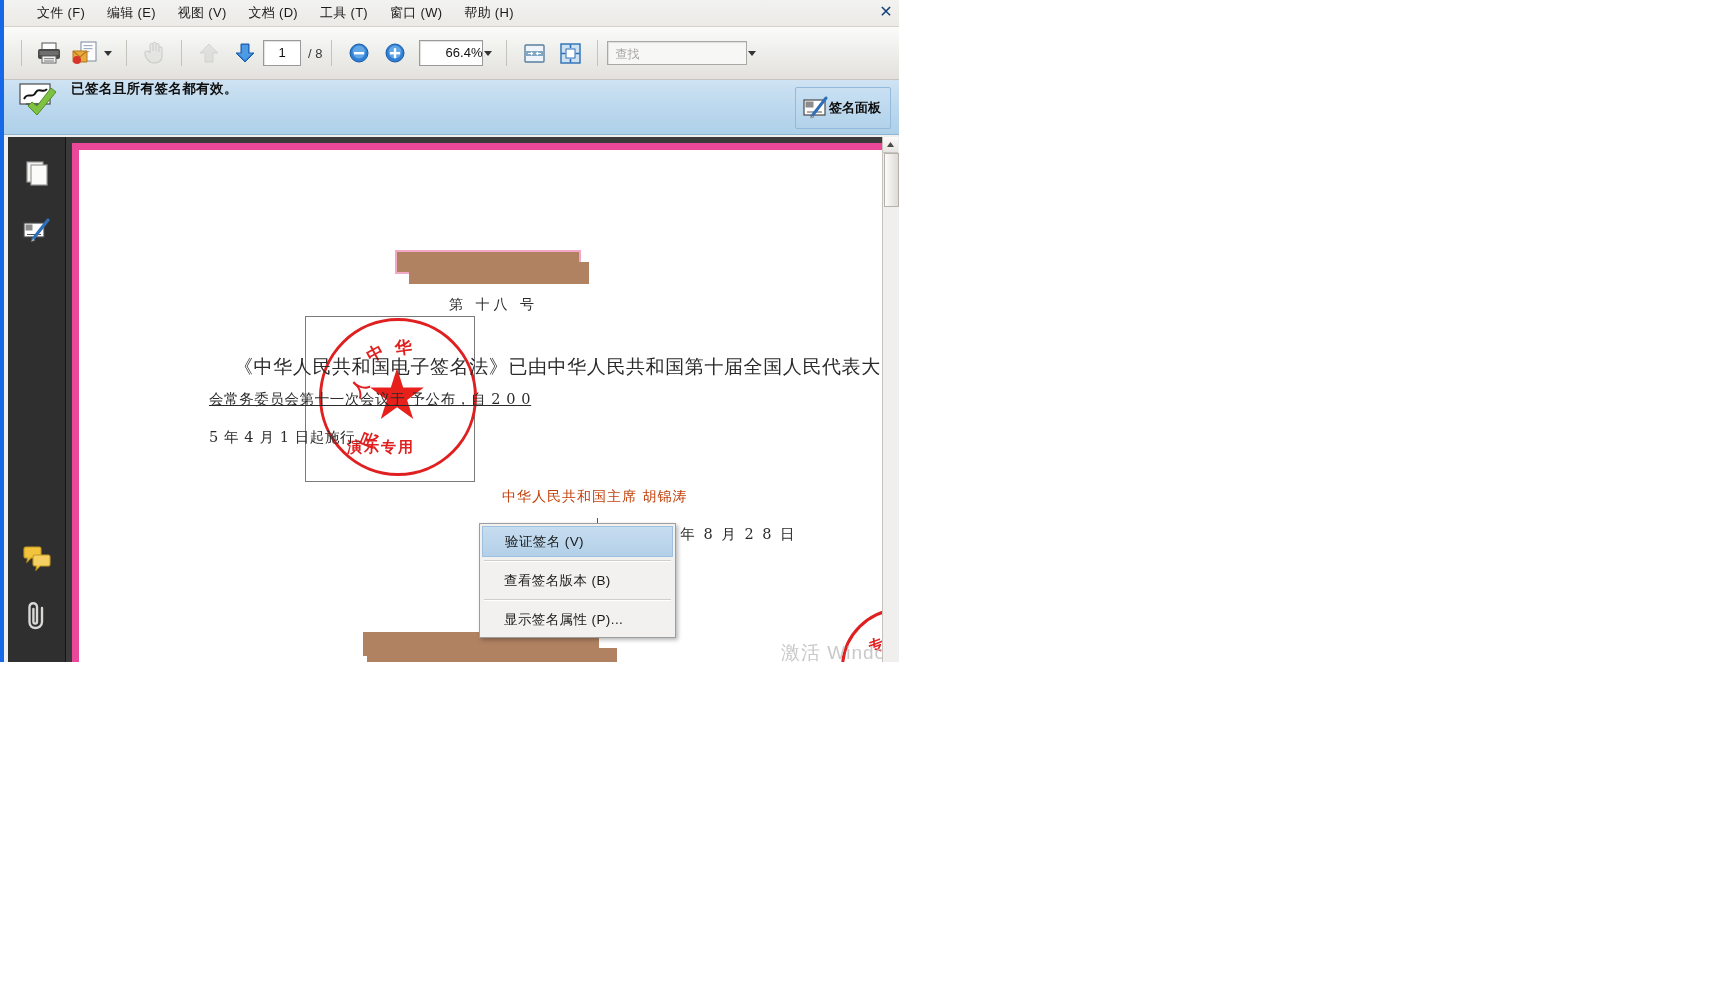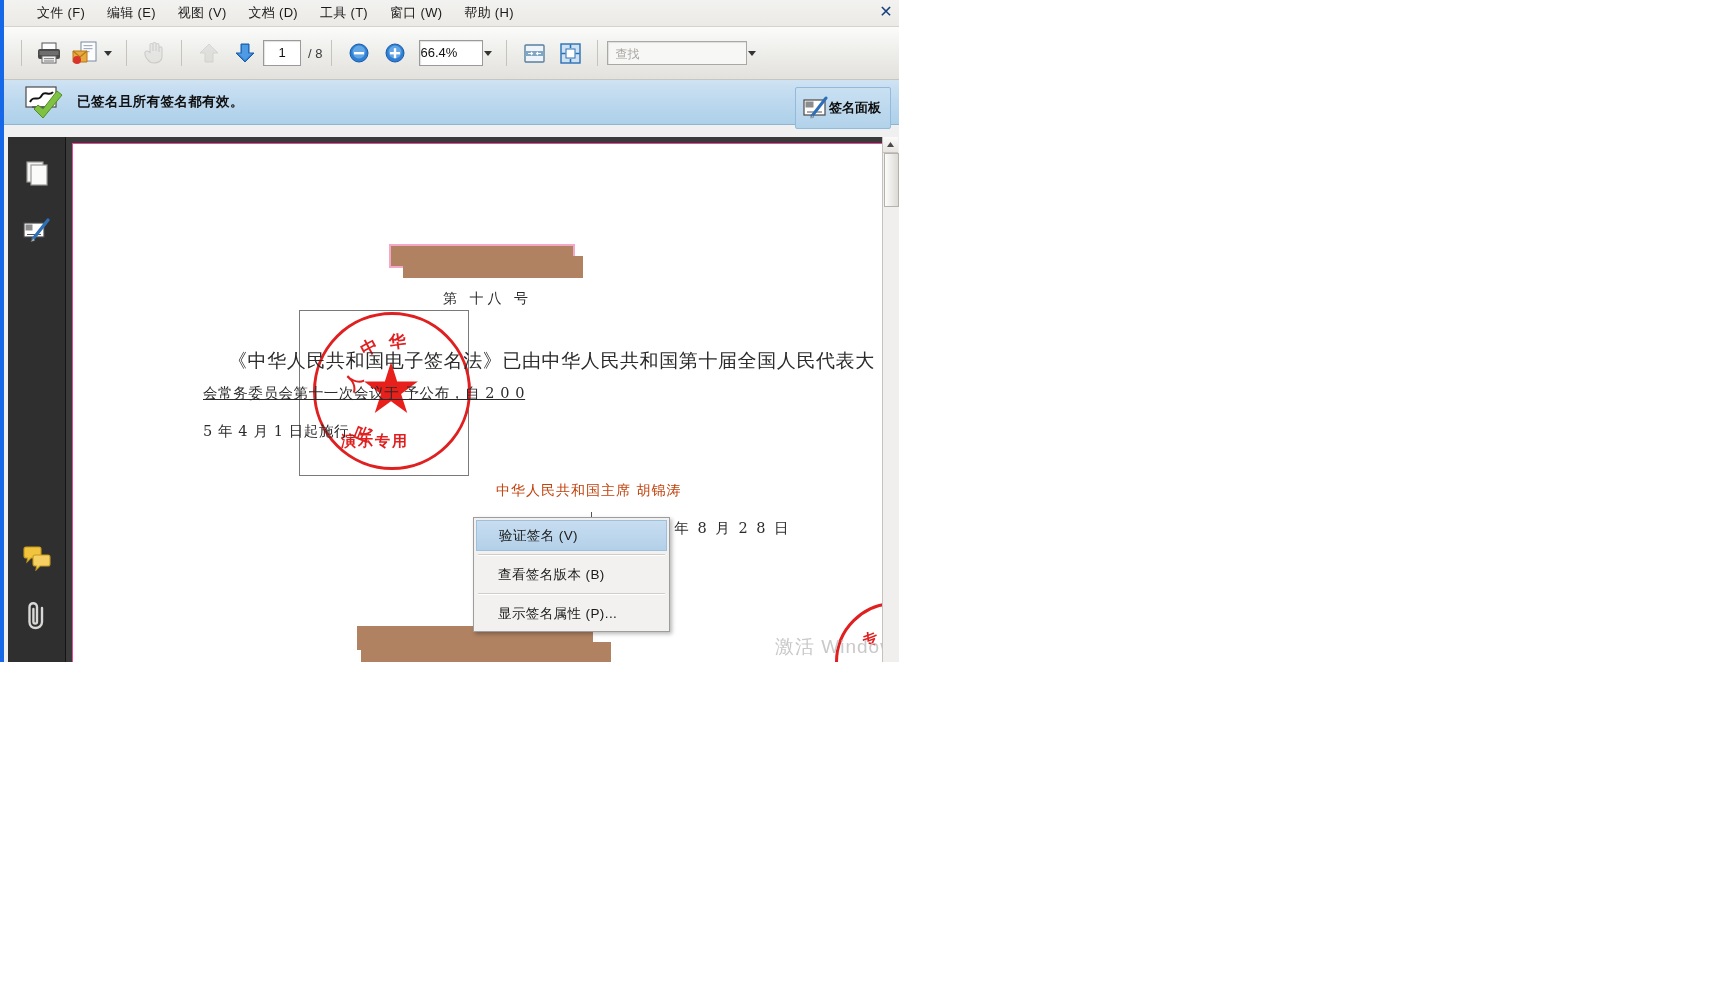--- a/index.html
+++ b/index.html
@@ -120,21 +120,21 @@
     flex: none;
     white-space: nowrap;
   }
   #zoom-field {
     width: 62px;
     height: 24px;
     background: #fff;
     border: 1px solid #9a9a9a;
     box-shadow: inset 1px 1px 1px rgba(0,0,0,0.12);
     font-size: 13px;
-    text-align: left;
+    text-align: right;
     line-height: 24px;
     color: #111;
     flex: none;
     margin-left: 6px;
     cursor: text;
   }
   #search-field {
     width: 140px;
     height: 24px;
     background: #f7f7f5;
@@ -144,26 +144,26 @@
     line-height: 24px;
     color: #a8a6a2;
     padding-left: 7px;
     flex: none;
     cursor: text;
     box-sizing: border-box;
   }
 
   
   #sig-bar {
-    height: 45px;
+    height: 55px;
     background: linear-gradient(to bottom, #cfe3f3 0%, #bcd8ee 50%, #add0e9 100%);
     border-bottom: 1px solid #8fb4d2;
     display: flex;
-    align-items: center;
-    padding-left: 19px;
+    align-items: flex-start;
+    padding-left: 13px;
     box-sizing: border-box;
     position: relative;
   }
   #sig-bar-text {
     font-size: 13.5px;
     color: #101010;
     margin-left: 12px;
     font-weight: bold;
     letter-spacing: 0.4px;
   }
@@ -235,21 +235,21 @@
     position: relative;
     overflow: hidden;
   }
   #page-sheet {
     position: absolute;
     left: 6px;
     top: 6px;
     width: 816px;
     height: 520px;
     background: #fff;
-    border: 1px solid #ec4899;
+    border: 7px solid #ec4899;
     overflow: hidden;
   }
 
   
   #vscroll {
     position: absolute;
     right: 0;
     top: 0;
     bottom: 0;
     width: 16px;

